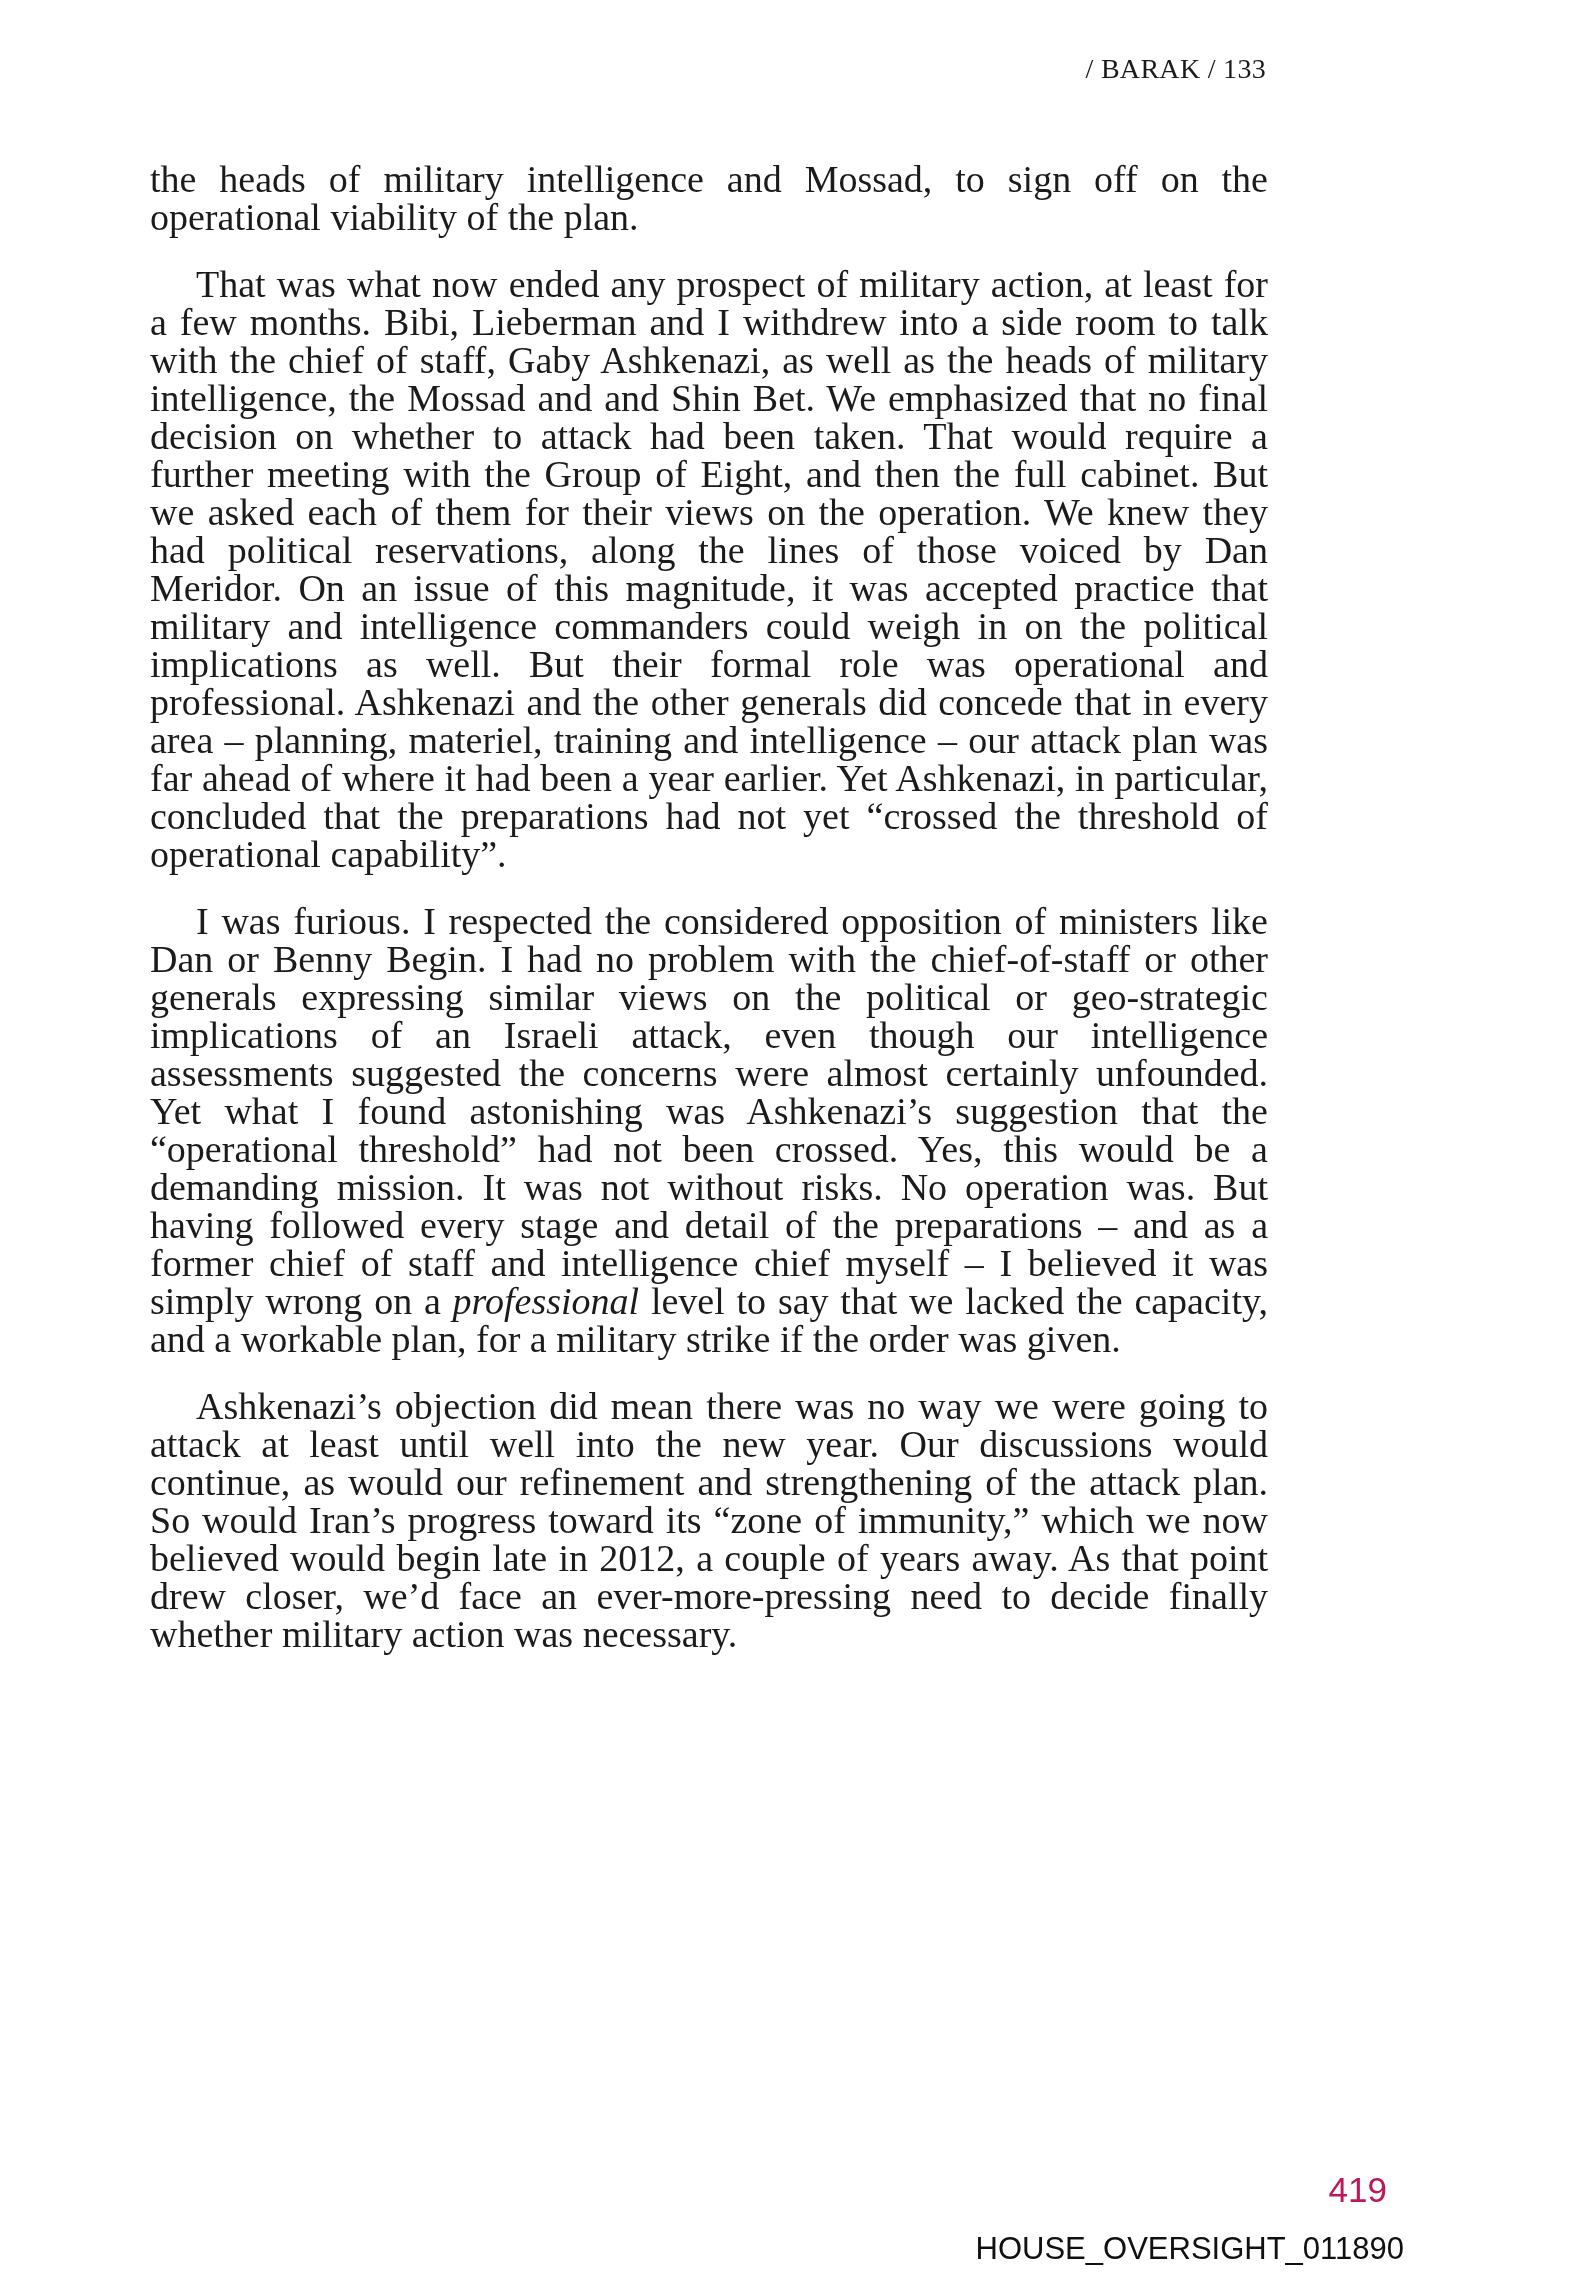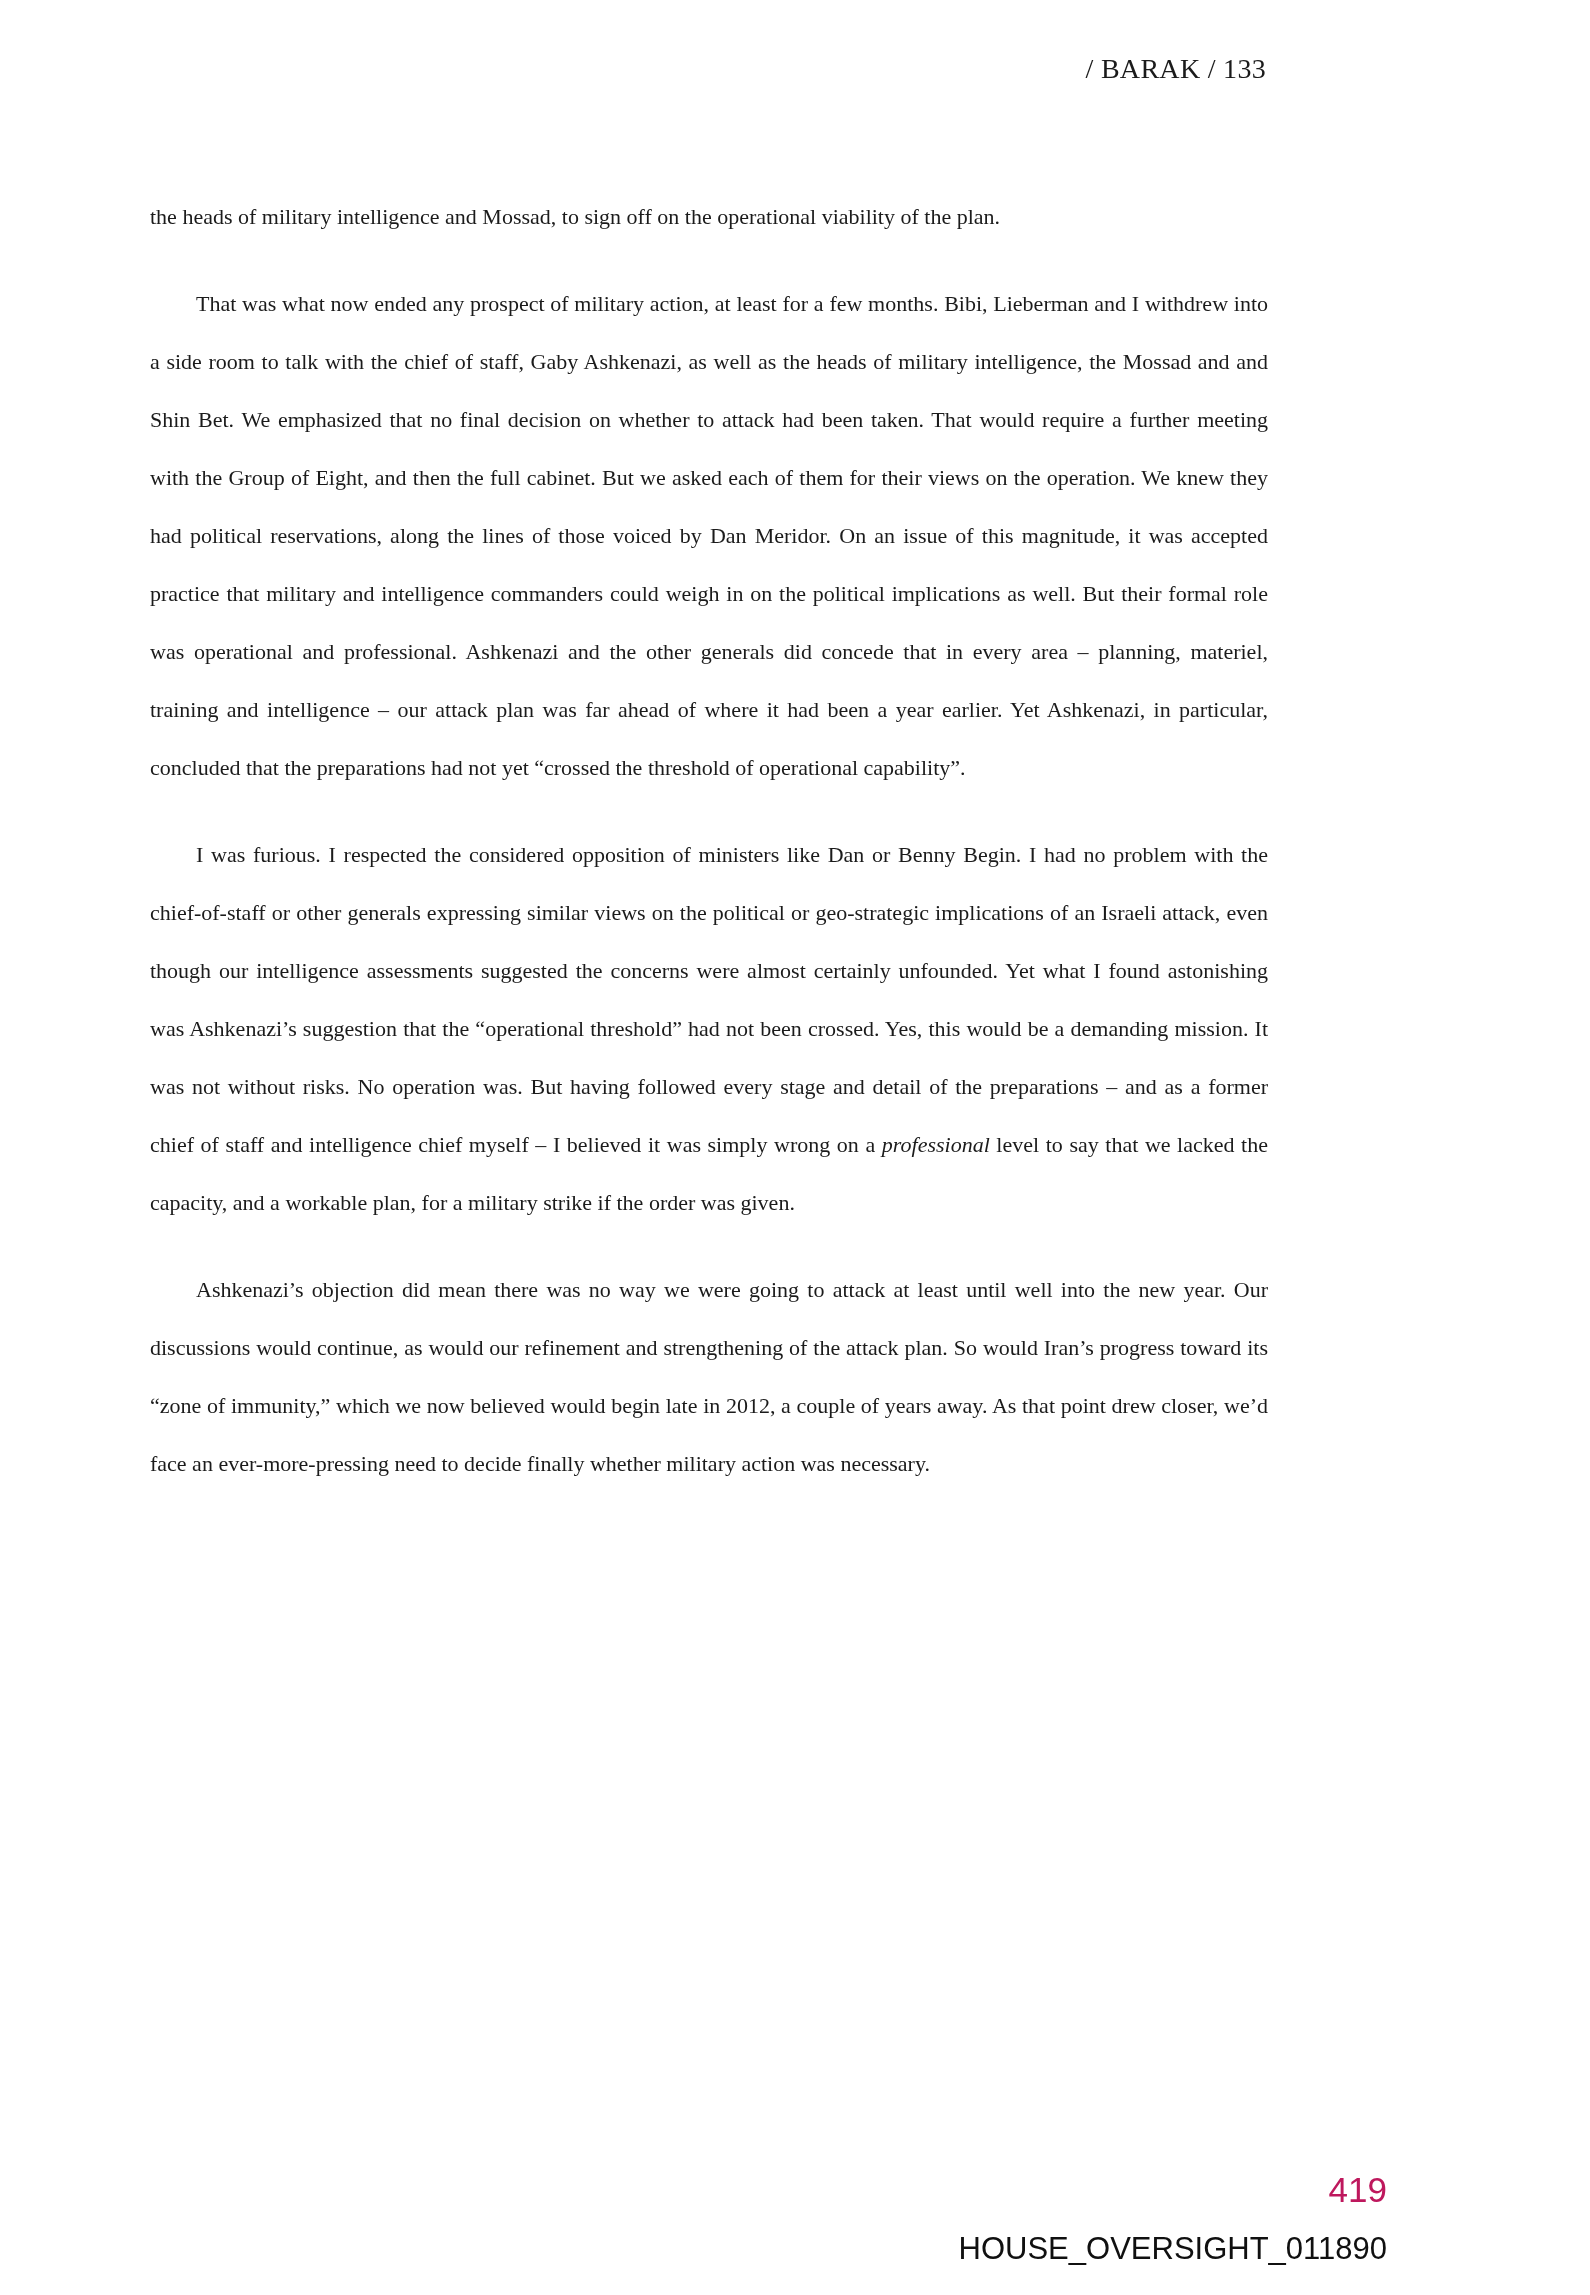--- a/index.html
+++ b/index.html
@@ -18,43 +18,43 @@
     top: 53px;
     right: 325px;
     font-size: 28px;
     letter-spacing: 0.3px;
     white-space: nowrap;
     margin-left: 40px;
   }
   .content {
     position: absolute;
     left: 150px;
-    top: 188px;
+    top: 160px;
     width: 1118px;
-    font-size: 22px;
-    line-height: 58px;
+    font-size: 38px;
+    line-height: 38px;
     text-align: justify;
   }
   .para { margin: 0; }
   .para + .para { margin-top: 29px; }
   .indent { text-indent: 46px; }
   .italic-word { }
   .page-number {
     position: absolute;
     top: 2170px;
     right: 204px;
     font-family: "Liberation Sans", sans-serif;
     font-size: 35px;
     color: #be185d;
     white-space: nowrap;
   }
   .bates-stamp {
     position: absolute;
     top: 2231px;
-    right: 204px;
+    right: 187px;
     font-family: "Liberation Sans", sans-serif;
     font-size: 31px;
     color: #101010;
     white-space: nowrap;
   }
 </style>
 </head>
 <body>
 
 <div class="page">

